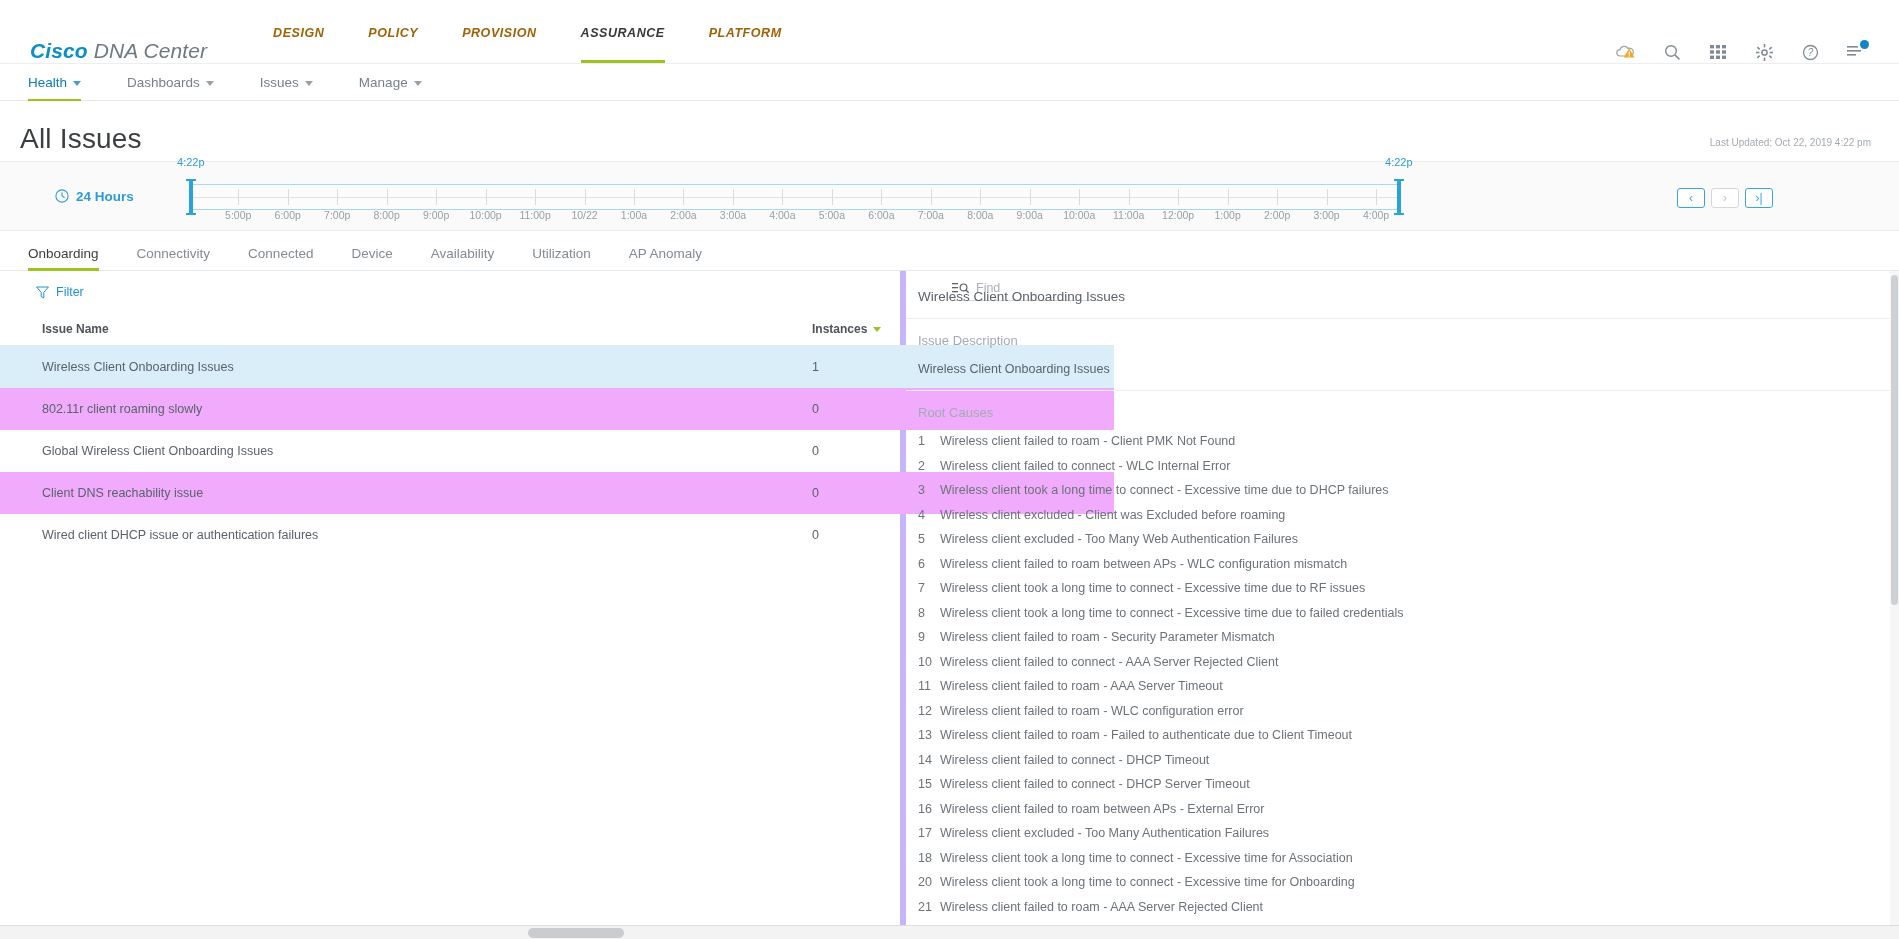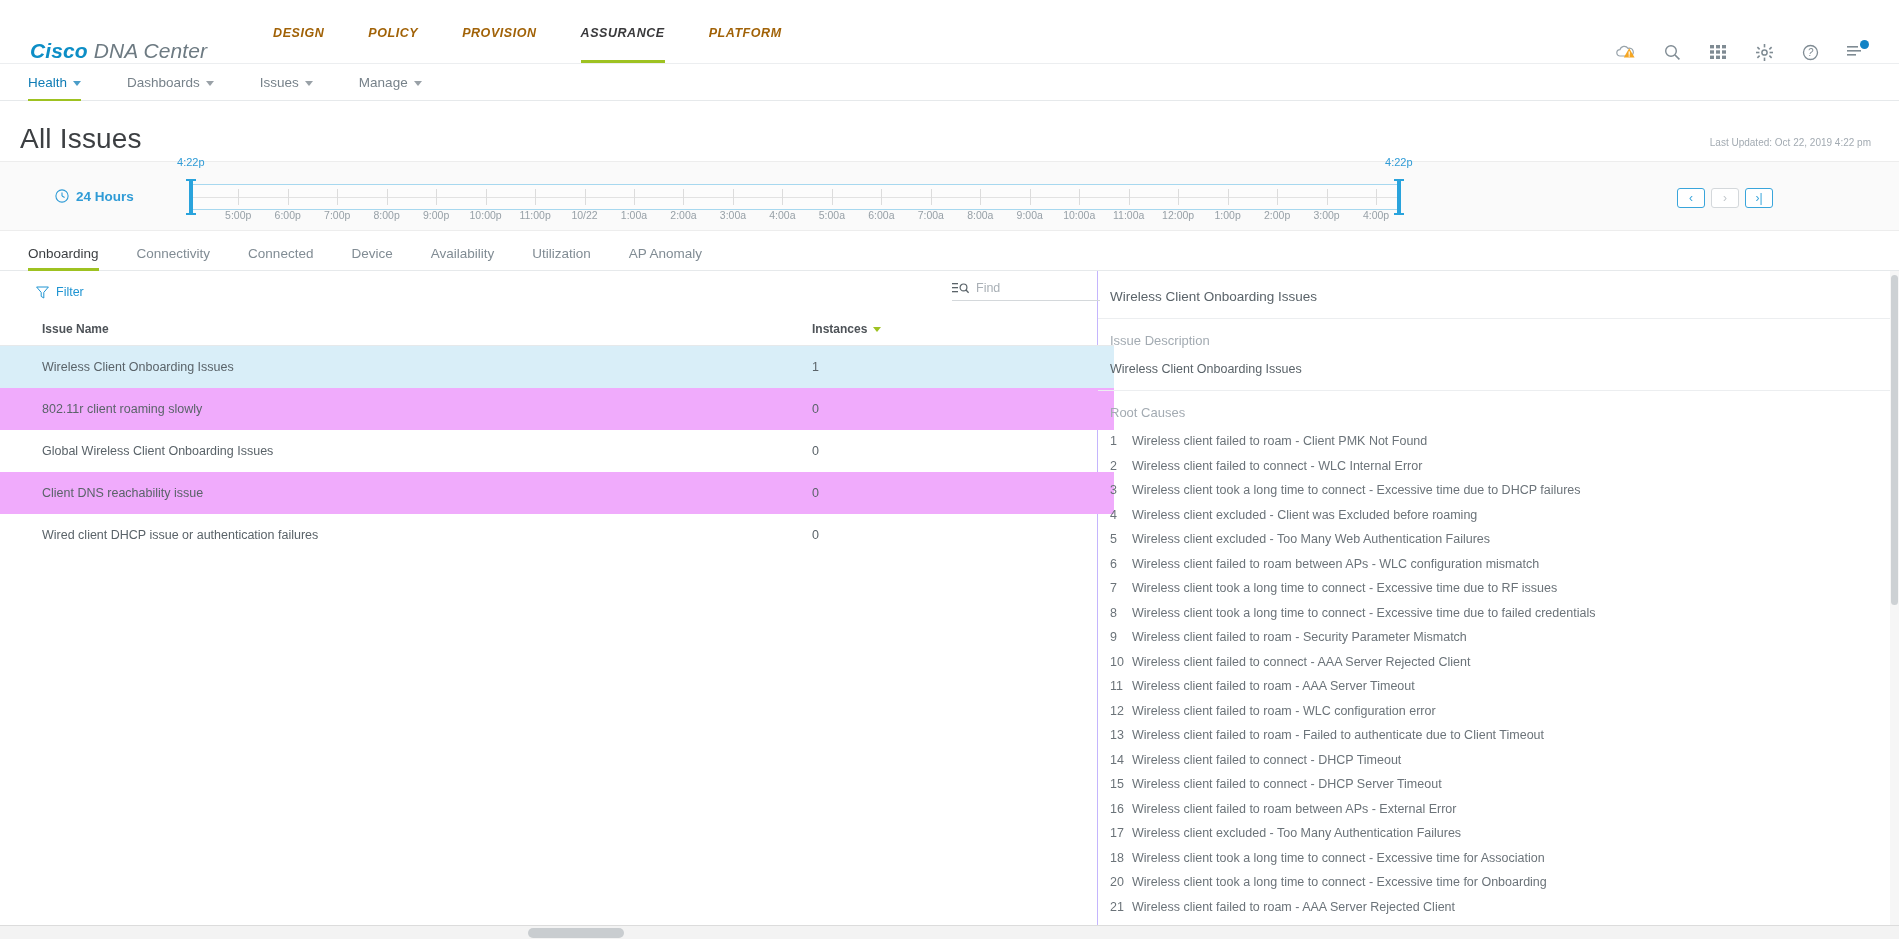--- a/index.html
+++ b/index.html
@@ -104,21 +104,21 @@
     position: relative; padding: 0 0 9px 0; margin-right: 38px;
     font-size: 13.5px; color: #818c94; white-space: nowrap;
   }
   .tab.active { color: #3c3f42; }
   .tab.active::after {
     content:""; position: absolute; left: 0; right: 0; bottom: -1px; height: 3px; background: #9ec221;
   }
 
   
   .content { display: flex; height: 655px; }
-  .left-pane { width: 1098px; position: relative; border-right: 1px solid #c4b5fd; }
+  .left-pane { width: 906px; position: relative; border-right: 6px solid #c4b5fd; }
   .right-pane { flex: 1; position: relative; overflow: hidden; }
 
   .toolbar { height: 42px; display: flex; align-items: center; padding: 0 0 0 36px; }
   .filter-btn { display: flex; align-items: center; gap: 7px; color: #1e94d2; font-size: 12.5px; }
   .find-box {
     position: absolute; left: 952px; top: 10px; width: 148px;
     display: flex; align-items: center; gap: 6px;
     border-bottom: 1px solid #d4d8db; padding-bottom: 5px;
   }
   .find-box .ph { font-size: 12.5px; color: #a9b0b6; }

